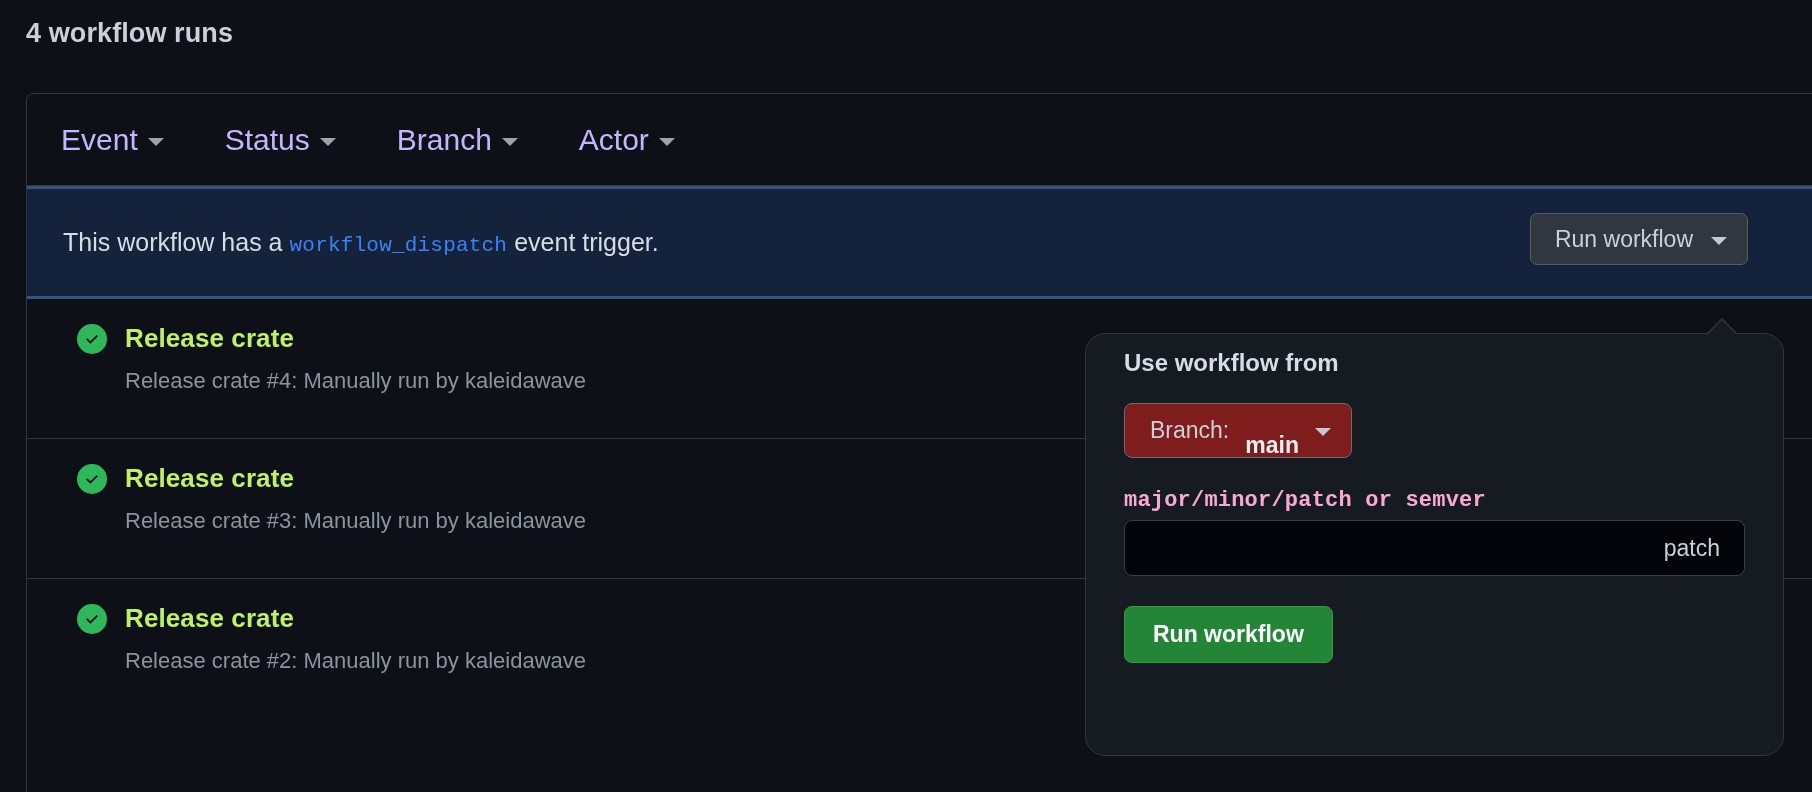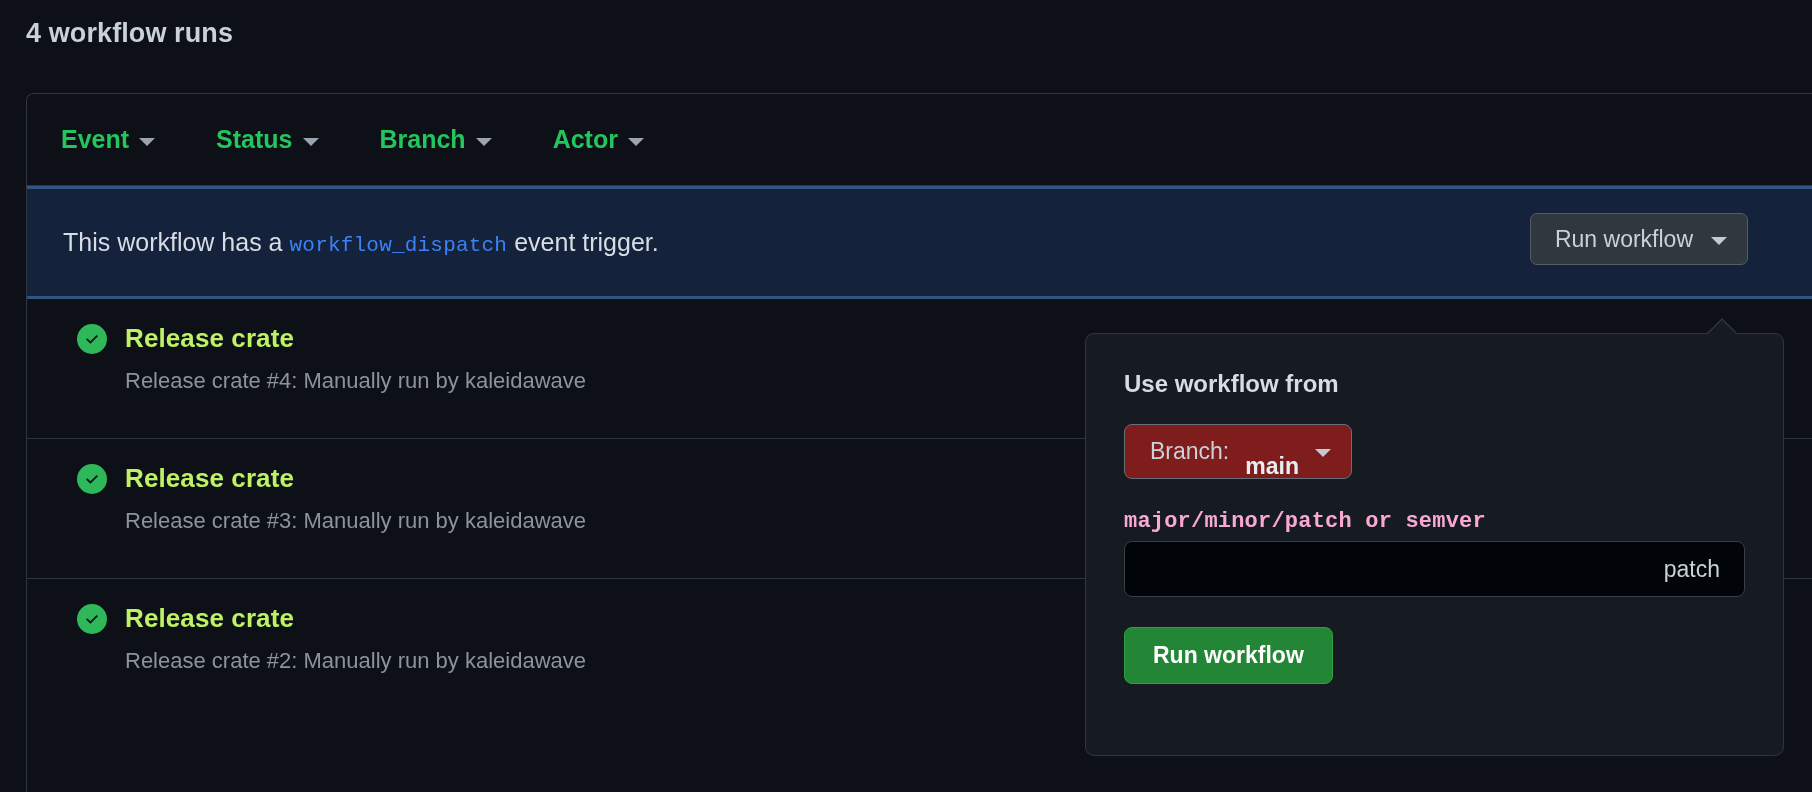--- a/index.html
+++ b/index.html
@@ -51,23 +51,23 @@
   }
   .filter-item {
     display: flex;
     align-items: center;
     gap: 10px;
     margin-right: 61px;
     cursor: pointer;
     user-select: none;
   }
   .filter-label {
-    font-size: 25px;
-    color: #22c55e;
-    font-weight: bold;
+    font-size: 30px;
+    color: #c4b5fd;
+    font-weight: normal;
   }
   .caret {
     width: 0; height: 0;
     border-left: 8px solid transparent;
     border-right: 8px solid transparent;
     border-top: 8px solid #9ba4ae;
     margin-top: 5px;
   }
 
   
@@ -167,22 +167,22 @@
 
   
   .dispatch-panel {
     position: absolute;
     left: 1085px;
     top: 333px;
     width: 699px;
     height: 423px;
     background: #161b22;
     border: 1px solid #30363d;
-    border-radius: 9px;
-    padding: 36px 38px 0 38px;
+    border-radius: 20px;
+    padding: 15px 38px 0 38px;
     z-index: 20;
   }
   .panel-arrow-outer {
     position: absolute;
     top: -16px;
     left: 620px;
     width: 0; height: 0;
     border-left: 16px solid transparent;
     border-right: 16px solid transparent;
     border-bottom: 16px solid #30363d;

